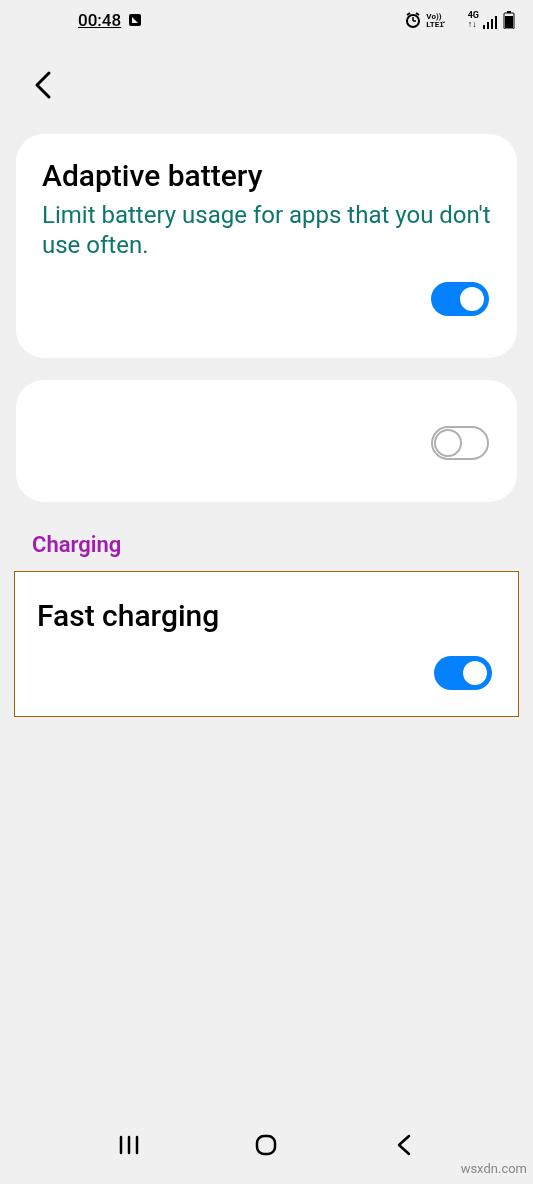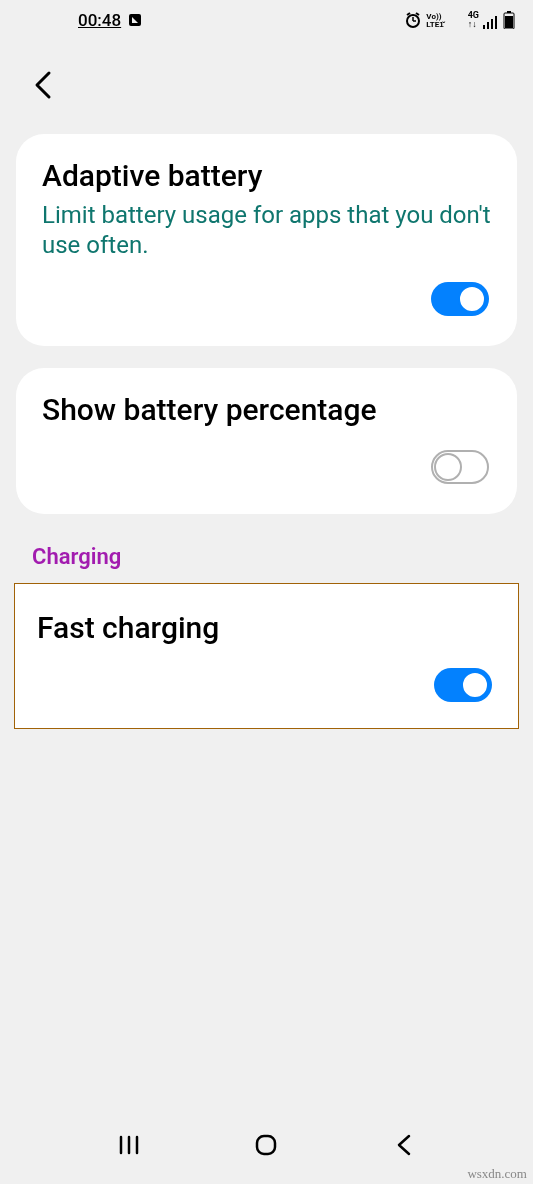--- a/index.html
+++ b/index.html
@@ -51,21 +51,21 @@
     .header-title {
       font-size: 31px;
       font-weight: 600;
       color: #000;
     }
     
     .card {
       background: #fff;
       border-radius: 28px;
       margin: 0 16px 22px 16px;
-      padding: 24px 26px 30px 26px;
+      padding: 24px 26px 42px 26px;
     }
     .card-title {
       font-size: 30px;
       font-weight: 500;
       color: #000;
       line-height: 1.2;
       margin-bottom: 6px;
     }
     .card-desc {
       font-size: 24px;
@@ -144,25 +144,24 @@
     .nav-btn {
       width: 40px;
       height: 40px;
       display: flex;
       align-items: center;
       justify-content: center;
     }
     
     .watermark {
       position: absolute;
-      bottom: 2px;
+      bottom: 8px;
       right: 6px;
       font-size: 13px;
       color: #888;
-      font-family: Liberation Serif, serif;
     }
   </style>
 </head>
 <body>
 
 <div class="status-bar">
   <div class="status-left">
     <span>00:48</span>
     <span class="status-icon">
       <svg width="16" height="16" viewBox="0 0 16 16">
@@ -214,21 +213,20 @@
   <div class="card-title">Adaptive battery</div>
   <div class="card-desc">Limit battery usage for apps that you don't use often.</div>
   <div class="toggle-row">
     <div class="toggle on">
       <div class="toggle-knob"></div>
     </div>
   </div>
 </div>
 
 <div class="card no-desc">
-  <div class="card-title">Show battery percentage</div>
   <div class="toggle-row">
     <div class="toggle off">
       <div class="toggle-knob"></div>
     </div>
   </div>
 </div>
 
 <div class="section-header">Charging</div>
 
 <div class="highlight-card">

